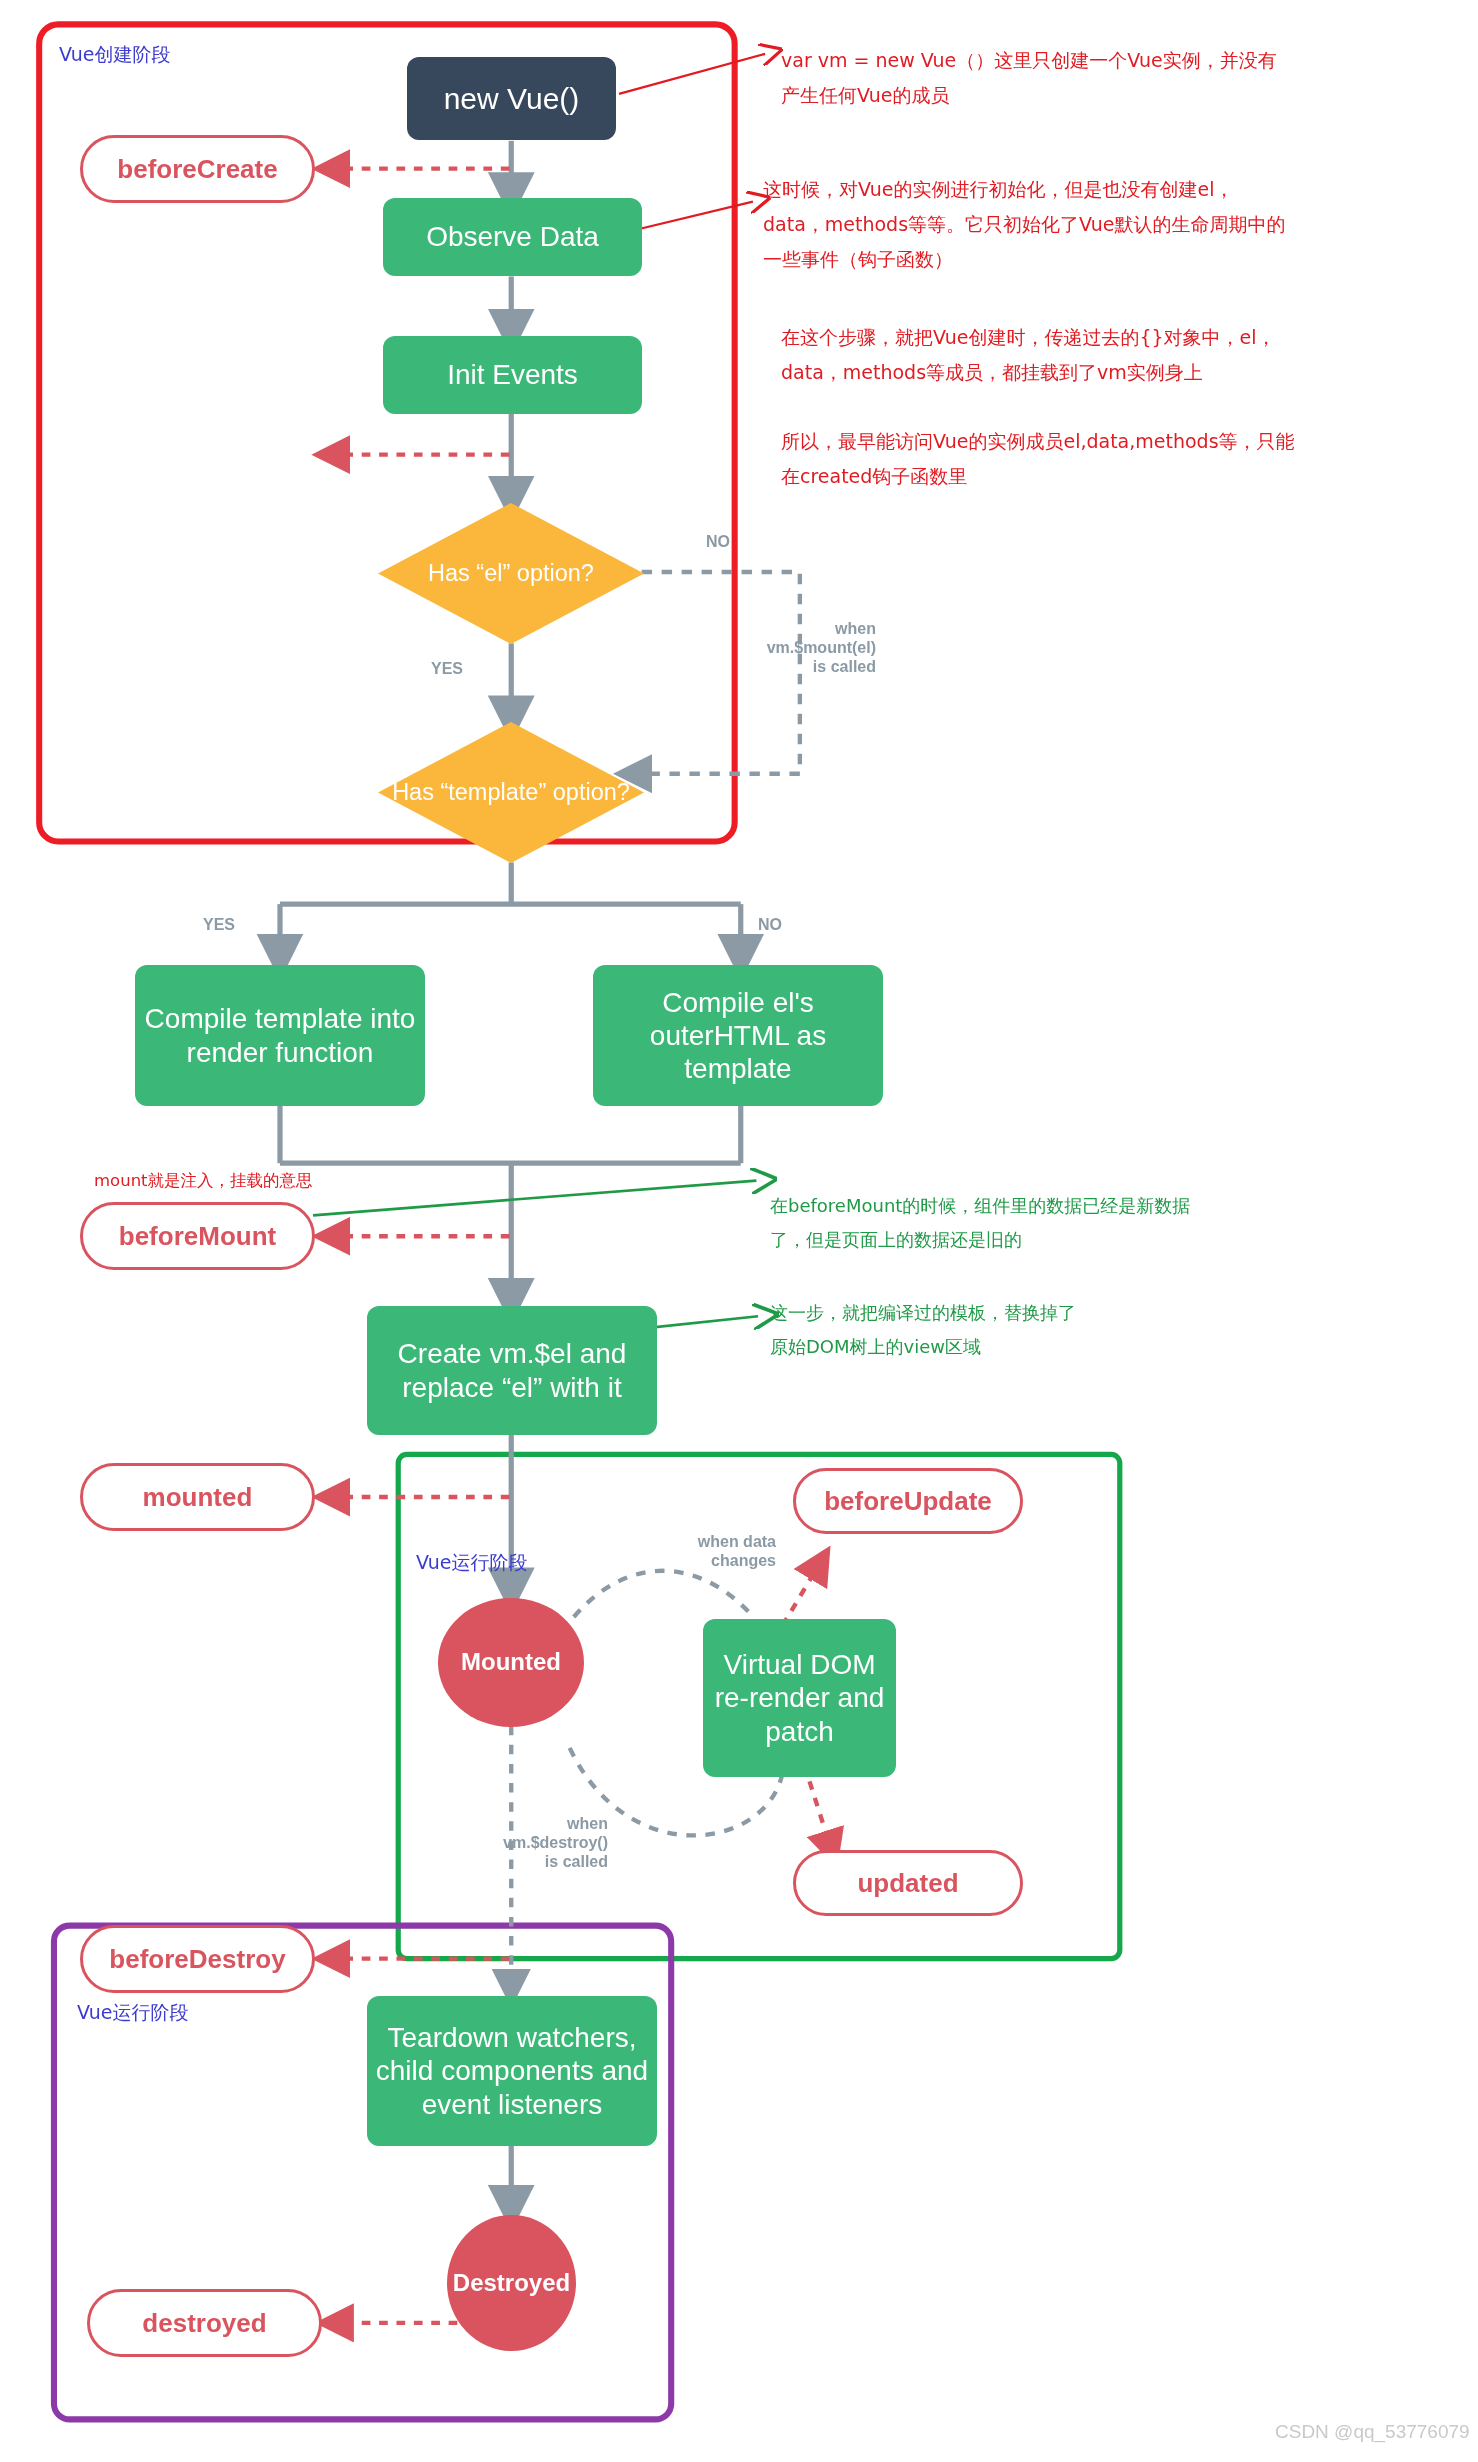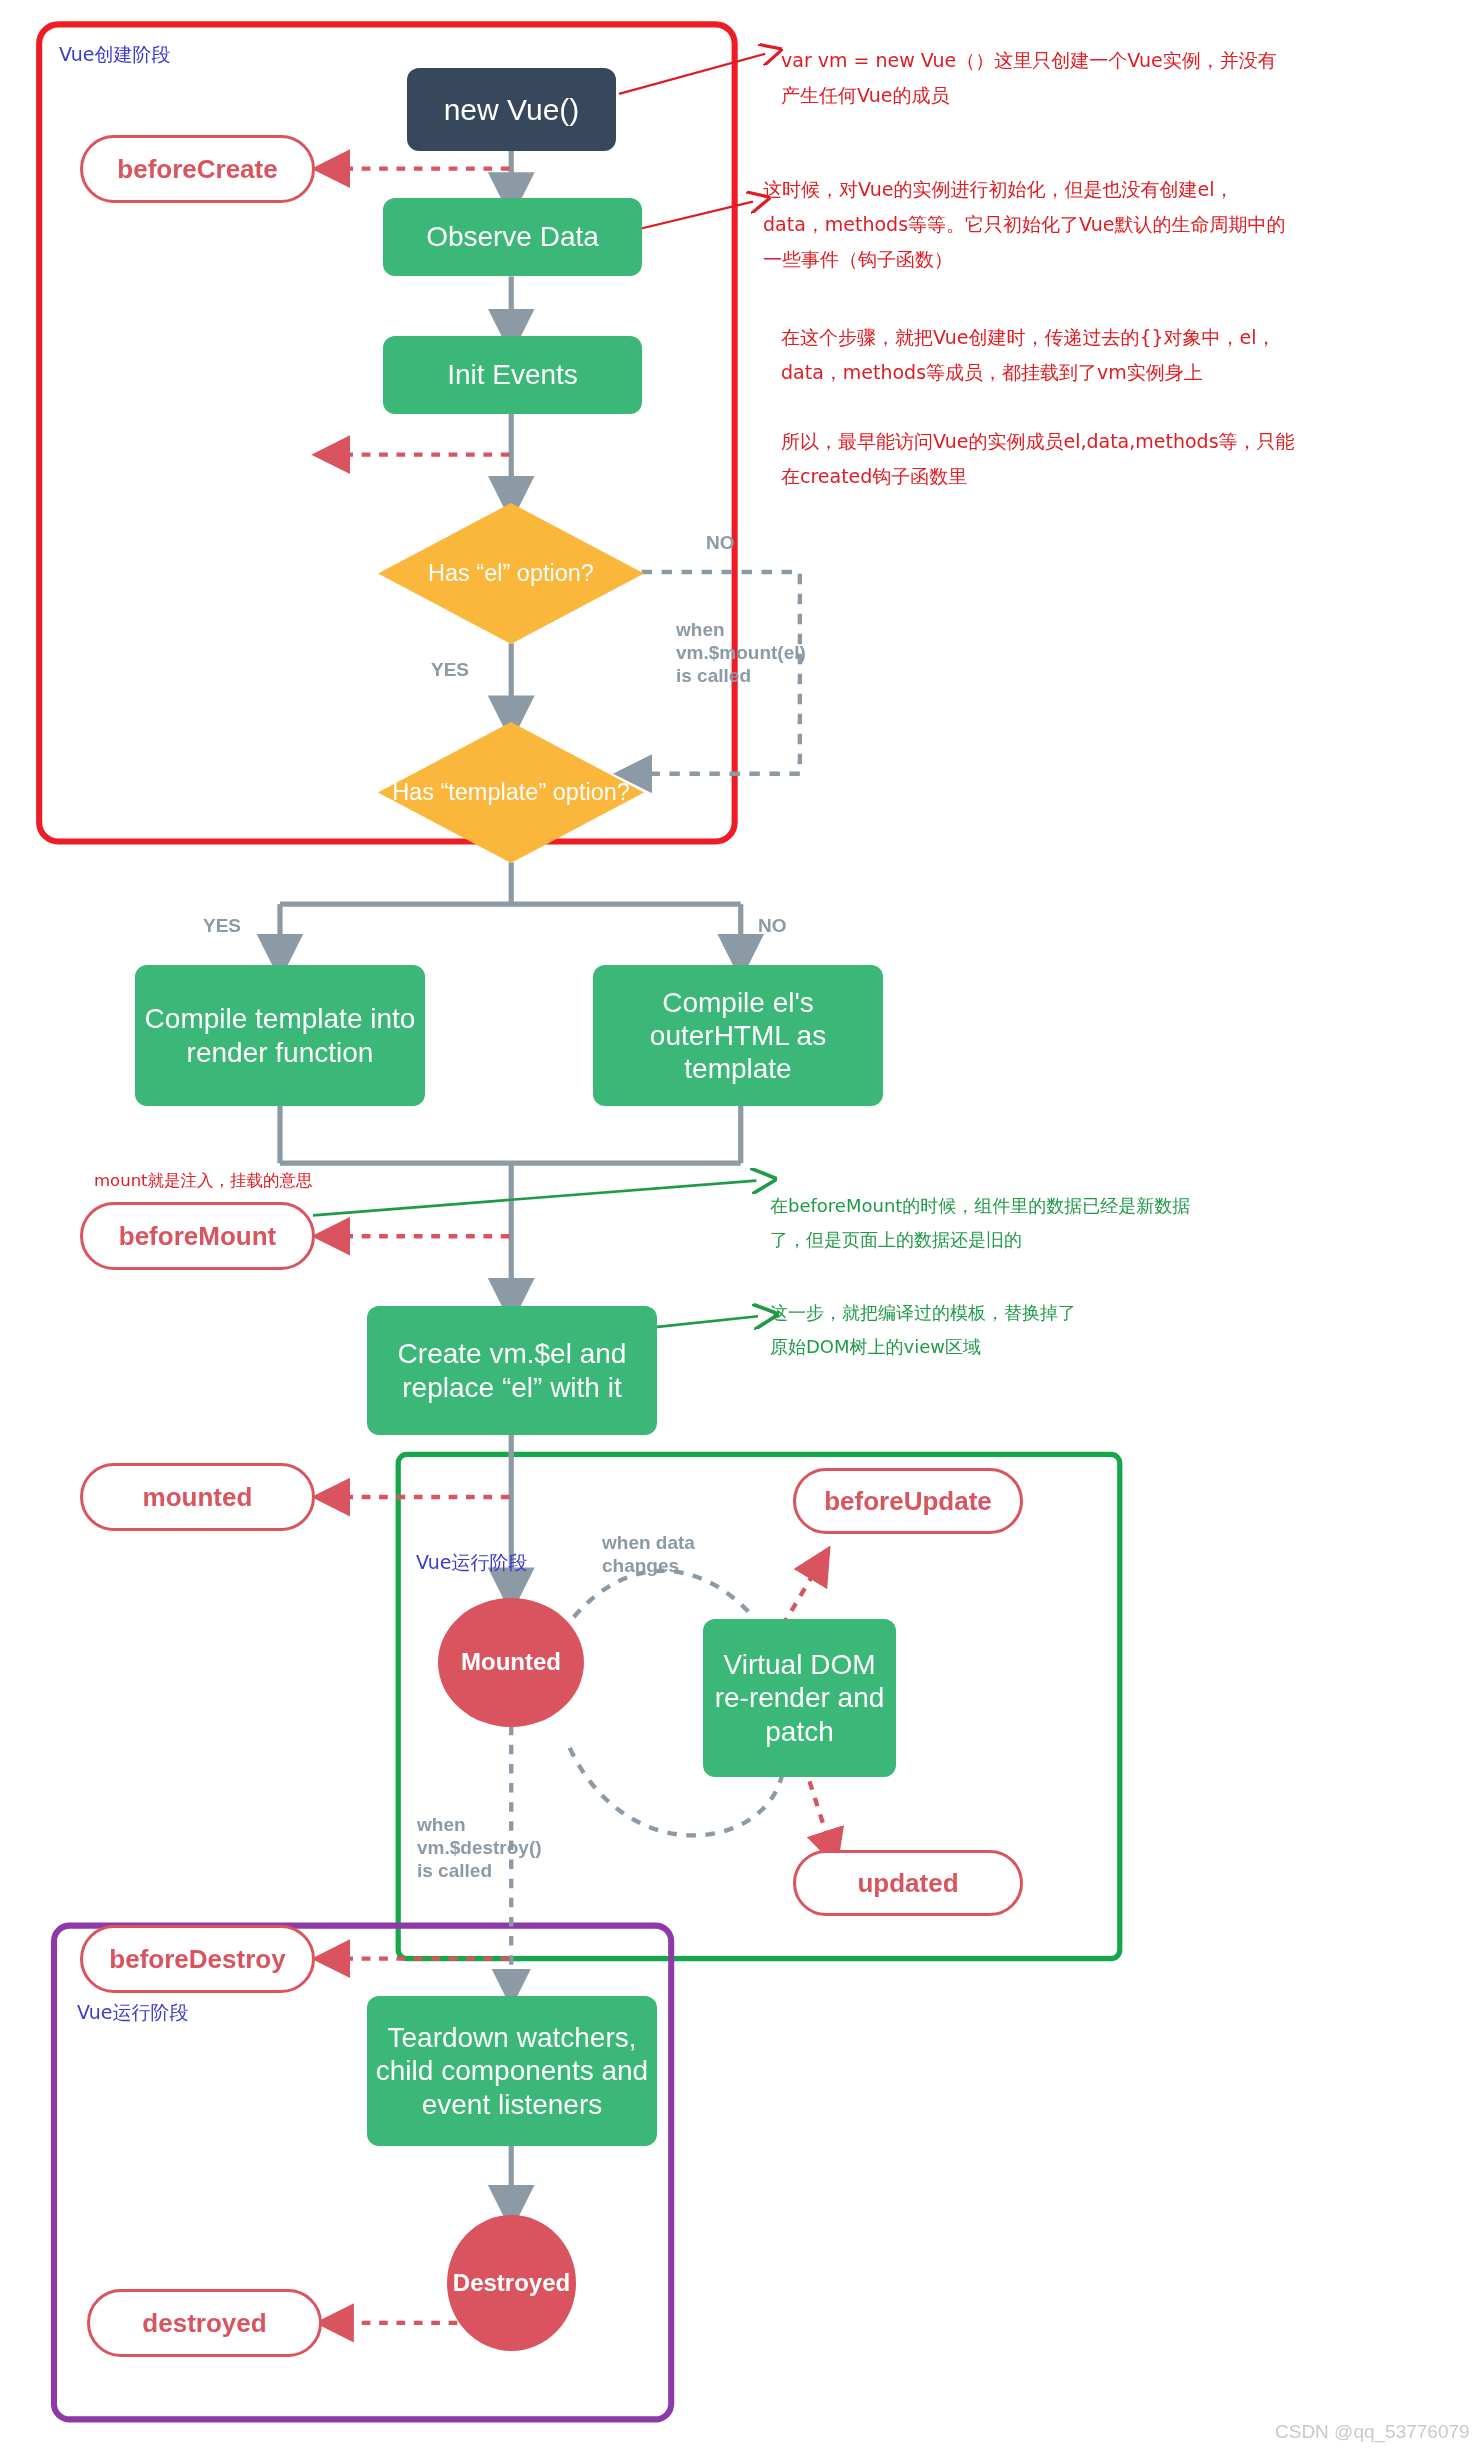--- a/index.html
+++ b/index.html
@@ -86,24 +86,24 @@
     justify-content: center;
     text-align: center;
     color: #ffffff;
     font-size: 23.5px;
     line-height: 1.2;
   }
   
   .edge-label {
     position: absolute;
     color: #8b9aa5;
-    font-size: 19px;
+    font-size: 16px;
     font-weight: bold;
     line-height: 1.2;
-    text-align: left;
+    text-align: right;
     white-space: pre-line;
   }
   
   .phase-title {
     position: absolute;
     color: #3b3bd0;
     font-size: 19px;
     font-family: "DejaVu Sans", "Liberation Sans", sans-serif;
     white-space: nowrap;
   }
@@ -214,21 +214,21 @@
 
     <path d="M360,1398 L870,1358" fill="none" stroke="#1f9a47" stroke-width="3" marker-end="url(#ah-anno-green)"></path>
     <path d="M740,1528 L872,1514" fill="none" stroke="#1f9a47" stroke-width="3" marker-end="url(#ah-anno-green)"></path>
     <line x1="935" y1="1737" x2="1140" y2="1737" stroke="#1f9a47" stroke-width="3"></line>
   </svg>
 
   <div class="phase-title" style="left:59px; top:42px;">Vue创建阶段</div>
   <div class="phase-title" style="left:416px; top:1550px;">Vue运行阶段</div>
   <div class="phase-title" style="left:77px; top:2000px;">Vue运行阶段</div>
 
-  <div class="node box-dark" style="left:407px; top:57px; width:209px; height:83px;margin-top:11px;">new Vue()</div>
+  <div class="node box-dark" style="left:407px; top:57px; width:209px; height:83px;">new Vue()</div>
 
   <div class="node box-green" style="left:383px; top:198px; width:259px; height:78px;">Observe Data</div>
 
   <div class="node box-green" style="left:383px; top:336px; width:259px; height:78px;">Init Events</div>
 
   <div class="diamond-wrap" style="left:378px; top:503px; width:266px; height:141px;">
     <div class="diamond-shape"></div>
     <div class="diamond-label">Has
 “el” option?</div>
   </div>

